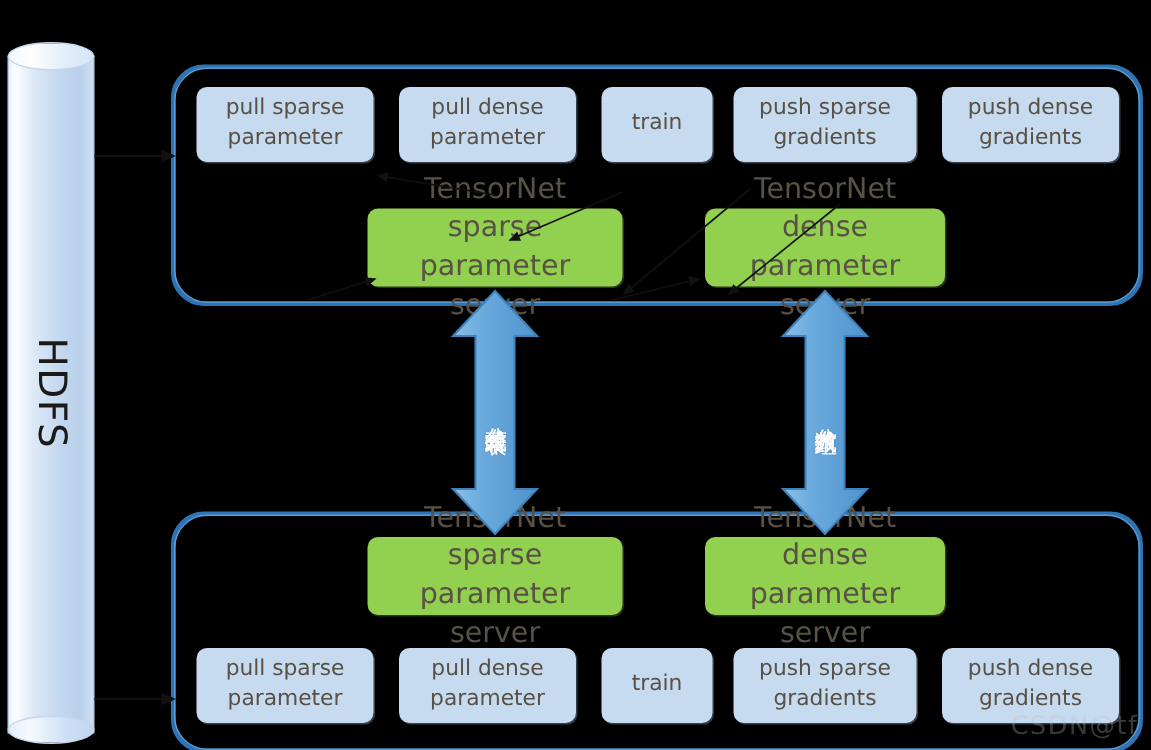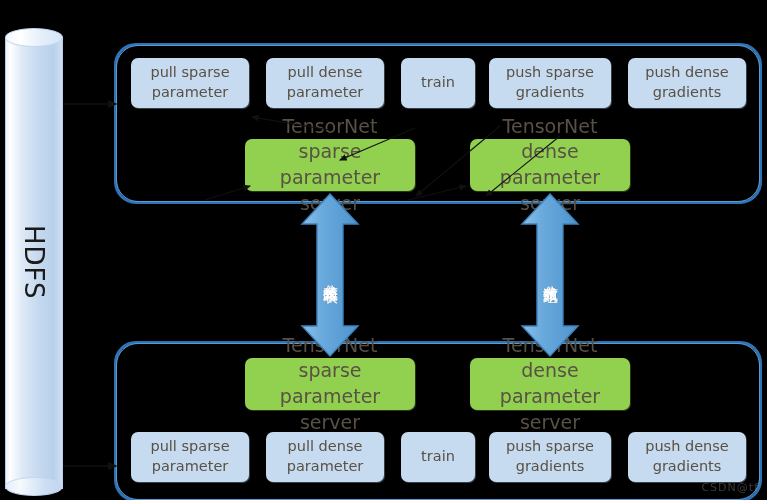--- a/index.html
+++ b/index.html
@@ -162,21 +162,21 @@
     width: 767px; height: 500px;
     pointer-events: none;
   }
 
   
   .watermark {
     position: absolute;
     right: 8px;
     bottom: 6px;
     color: rgba(190,190,190,0.30);
-    font-size: 11px;
+    font-size: 17px;
     letter-spacing: 1px;
     user-select: none;
   }
 </style>
 </head>
 <body>
 
 <div id="canvas">
 
   <div class="cylinder">

